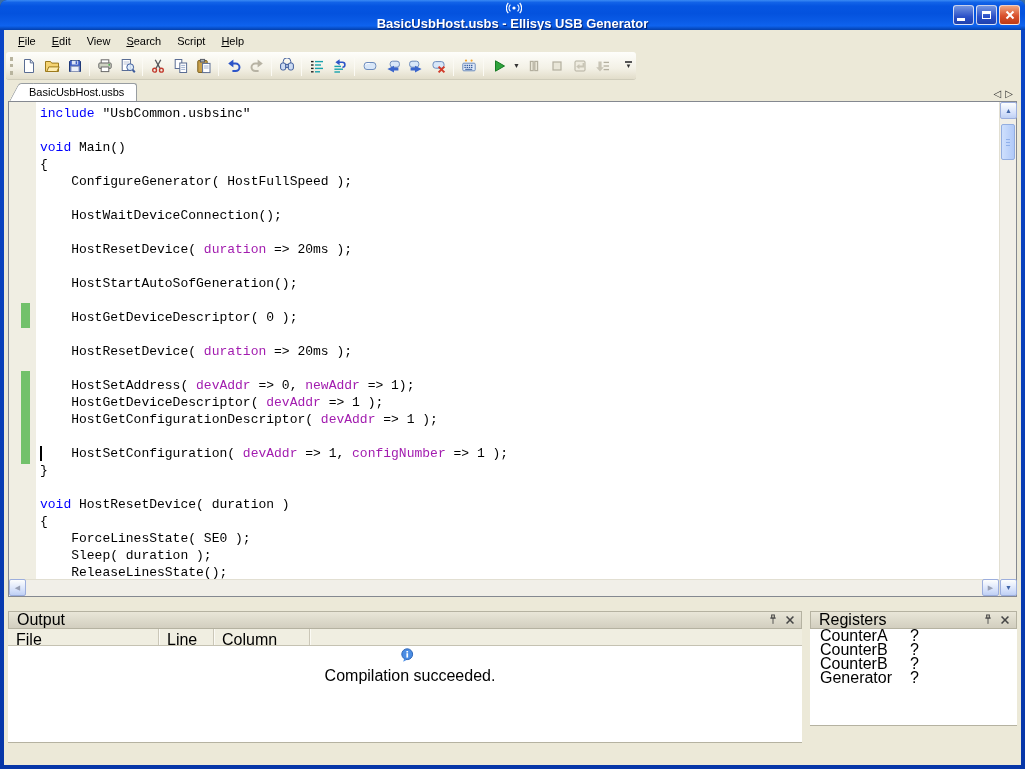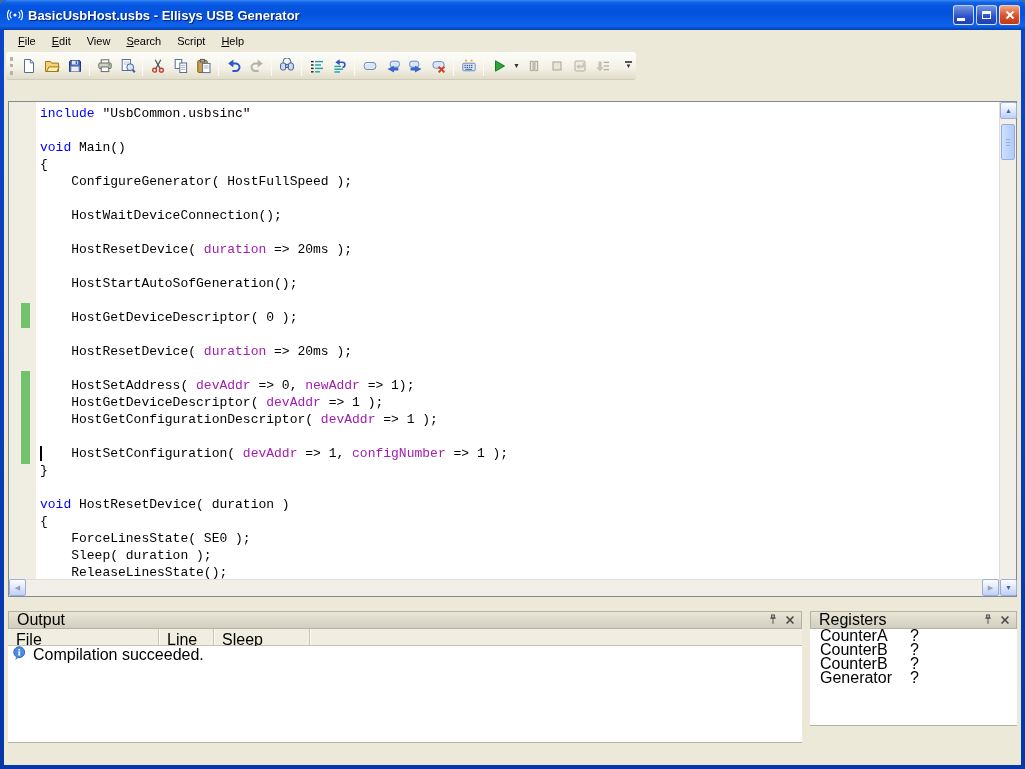--- a/index.html
+++ b/index.html
@@ -1,21 +1,21 @@
 <!DOCTYPE html>
 <html><head>
 <meta charset="utf-8">
 <style>
   html,body{margin:0;padding:0;background:#3a6ea5;}
   *{box-sizing:border-box;}
   .window{position:relative;width:1025px;height:769px;background:linear-gradient(#0a46c8,#0636a8);border-radius:7px 7px 0 0;overflow:hidden;font-family:"Liberation Sans",sans-serif;}
   
   .titlebar{position:absolute;left:0;top:0;width:1025px;height:30px;border-radius:7px 7px 0 0;
     background:linear-gradient(180deg,#3a8bf4 0%,#1263e8 8%,#0555e1 20%,#0452de 45%,#0a5be6 70%,#0e63ef 86%,#0340ad 100%);
-    display:flex;align-items:center;}
+    display:flex;align-items:center;flex-direction:column;}
   .title-icon{width:16px;height:16px;margin:0 5px 0 7px;flex:none;}
   .title-text{color:#fff;font-weight:bold;font-size:13px;text-shadow:1px 1px 1px rgba(0,20,90,.85);white-space:nowrap;}
   .tb-buttons{position:absolute;right:5px;top:5px;display:flex;gap:2px;}
   .tbb{width:21px;height:20px;border:1px solid rgba(255,255,255,.75);border-radius:3px;display:flex;align-items:center;justify-content:center;}
   .tbb.min,.tbb.max{background:linear-gradient(#7596e0,#2b50c8 60%,#1f41ad);}
   .tbb.close{background:linear-gradient(#f0a57e,#d9512d 55%,#bd3a14);}
   .glyph-min{width:8px;height:3px;background:#fff;margin-top:9px;margin-right:6px;}
   .glyph-max{width:9px;height:8px;border:1px solid #fff;border-top-width:3px;}
   
   .client{position:absolute;left:4px;right:4px;top:30px;bottom:4px;background:#ece9d8;overflow:hidden;}
@@ -62,21 +62,21 @@
   
   .panel{position:absolute;font-size:16px;}
   .p-title{height:18px;background:linear-gradient(#e9e6d8,#d2cebf);border:1px solid #b5b2a1;display:flex;align-items:center;padding:0 4px 0 8px;color:#000;}
   .p-title .spacer{flex:1;}
   .p-btn{width:15px;height:14px;display:flex;align-items:center;justify-content:center;margin-left:2px;}
   .p-header{height:17px;display:flex;background:#f0eee1;border-bottom:1px solid #c5c2b2;}
   .p-header .hc{padding:2px 0 0 8px;border-right:1px solid #cbc7b8;box-shadow:1px 0 0 #fbfaf4;height:100%;}
   .p-body{background:#fff;position:relative;overflow:hidden;border-bottom:1px solid #b5b2a1;}
   .panel.output{left:4px;top:581px;width:794px;height:134px;}
   .panel.registers{left:806px;top:581px;width:207px;height:134px;}
-  .p-body .orow{display:flex;align-items:center;height:16px;padding:2px 0 0 4px;}
+  .p-body .orow{display:flex;align-items:center;height:16px;padding:2px 0 0 4px;flex-direction:column;}
   .orow .msg{margin-left:6px;}
   .rrow{display:flex;height:14px;align-items:center;}
   .rrow .rn{width:90px;padding-left:10px;}
   .rrow .rv{padding-left:10px;}
   
   .statusbar{position:absolute;left:0;right:0;bottom:0;height:18px;background:#ece9da;border-top:1px solid #fff;box-shadow:0 -1px 0 #cfccbc;font-size:11px;color:#000;}
   .st{position:absolute;top:3px;white-space:nowrap;}
   .ssep{position:absolute;top:2px;width:1px;height:13px;background:#aca899;box-shadow:1px 0 0 #fff;}
   .grip{position:absolute;right:2px;bottom:2px;width:12px;height:12px;}
   .grip i{position:absolute;width:3px;height:3px;background:#b8b4a4;box-shadow:-1px -1px 0 #fff inset;}
@@ -387,20 +387,26 @@
               </svg>
             </span>
           </span>
         </div>
       <div class="tovf" style="right:386px;">
         <span class="bar"></span>
         <span class="tri">▼</span>
       </div>
     </div>
 
+    <div class="tabstrip">
+      <div class="tab">
+        <span>BasicUsbHost.usbs</span>
+      </div>
+      <div class="tab-arrows"><span>◁</span><span>▷</span></div>
+    </div>
 
     <div class="editor">
       <div class="gutter" id="gutter">
           <div class="chbar" style="top: 201px; height: 25px;"></div>
           <div class="chbar" style="top: 269px; height: 93px;"></div>
         </div>
       <div class="code" id="code"><div class="cl"><span class="tok-k">include</span><span class="tok-d"> "UsbCommon.usbsinc"</span></div><div class="cl">&nbsp;</div><div class="cl"><span class="tok-k">void</span><span class="tok-d"> Main()</span></div><div class="cl"><span class="tok-d">{</span></div><div class="cl"><span class="tok-d">    ConfigureGenerator( HostFullSpeed );</span></div><div class="cl">&nbsp;</div><div class="cl"><span class="tok-d">    HostWaitDeviceConnection();</span></div><div class="cl">&nbsp;</div><div class="cl"><span class="tok-d">    HostResetDevice( </span><span class="tok-p">duration</span><span class="tok-d"> =&gt; 20ms );</span></div><div class="cl">&nbsp;</div><div class="cl"><span class="tok-d">    HostStartAutoSofGeneration();</span></div><div class="cl">&nbsp;</div><div class="cl"><span class="tok-d">    HostGetDeviceDescriptor( 0 );</span></div><div class="cl">&nbsp;</div><div class="cl"><span class="tok-d">    HostResetDevice( </span><span class="tok-p">duration</span><span class="tok-d"> =&gt; 20ms );</span></div><div class="cl">&nbsp;</div><div class="cl"><span class="tok-d">    HostSetAddress( </span><span class="tok-p">devAddr</span><span class="tok-d"> =&gt; 0, </span><span class="tok-p">newAddr</span><span class="tok-d"> =&gt; 1);</span></div><div class="cl"><span class="tok-d">    HostGetDeviceDescriptor( </span><span class="tok-p">devAddr</span><span class="tok-d"> =&gt; 1 );</span></div><div class="cl"><span class="tok-d">    HostGetConfigurationDescriptor( </span><span class="tok-p">devAddr</span><span class="tok-d"> =&gt; 1 );</span></div><div class="cl">&nbsp;</div><div class="cl"><span class="tok-d">    HostSetConfiguration( </span><span class="tok-p">devAddr</span><span class="tok-d"> =&gt; 1, </span><span class="tok-p">configNumber</span><span class="tok-d"> =&gt; 1 );</span></div><div class="cl"><span class="tok-d">}</span></div><div class="cl">&nbsp;</div><div class="cl"><span class="tok-k">void</span><span class="tok-d"> HostResetDevice( duration )</span></div><div class="cl"><span class="tok-d">{</span></div><div class="cl"><span class="tok-d">    ForceLinesState( SE0 );</span></div><div class="cl"><span class="tok-d">    Sleep( duration );</span></div><div class="cl"><span class="tok-d">    ReleaseLinesState();</span></div></div>
       <div class="caret" id="caret" style="top: 344px;"></div>
       <div class="vscroll">
         <span class="sbtn" style="top:0;left:0;">▲</span>
@@ -429,21 +435,21 @@
               <g stroke="#454545" stroke-width="1.8">
                 <line x1="3" y1="3" x2="11" y2="11"></line>
                 <line x1="11" y1="3" x2="3" y2="11"></line>
               </g>
             </svg>
         </span>
       </div>
       <div class="p-header" id="outHeader">
           <div class="hc" style="width: 151px;">File</div>
           <div class="hc" style="width: 55px;">Line</div>
-          <div class="hc" style="width: 96px;">Sleep</div>
+          <div class="hc" style="width: 96px;">Column</div>
         </div>
       <div class="p-body" id="outBody" style="height:97px;">
           <div class="orow">
             <span><svg width="15" height="15" viewBox="0 0 15 15">
                 <circle cx="7.2" cy="6.2" r="5.4" fill="#4b8de4" stroke="#2d66b8"></circle>
                 <path d="M4.2 10.6L3.2 13.8l3.4-1.9z" fill="#4b8de4"></path>
                 <g fill="#fff">
                   <rect x="6.4" y="5.2" width="1.7" height="4.4"></rect>
                   <rect x="6.4" y="3" width="1.7" height="1.5"></rect>
                 </g>

